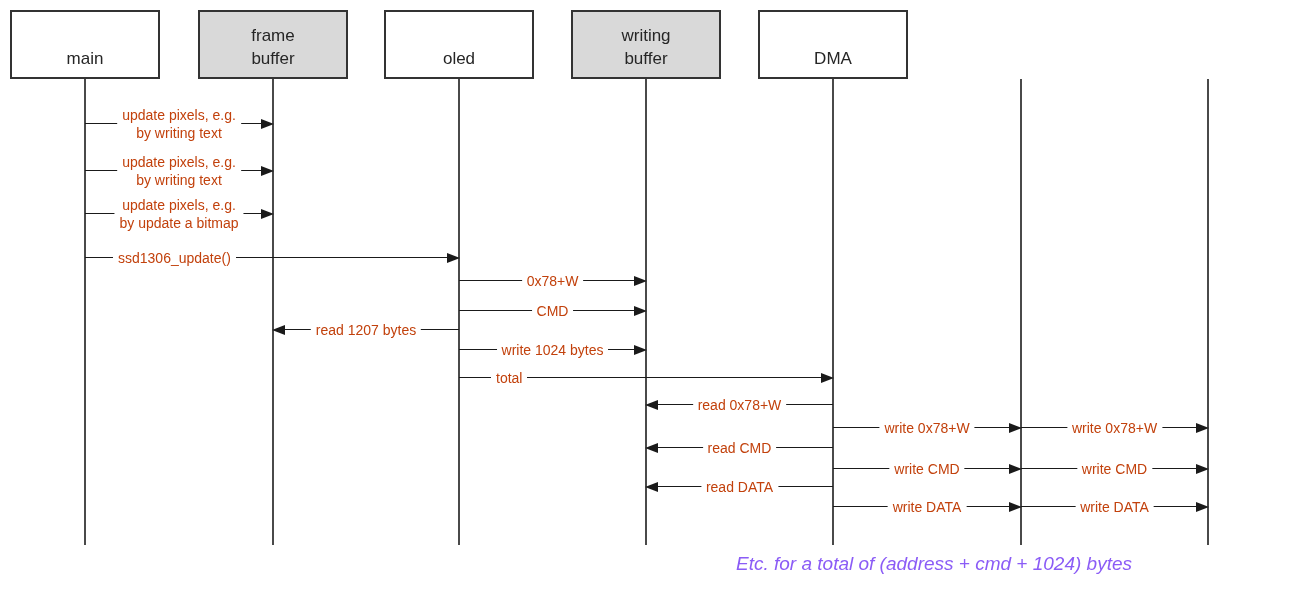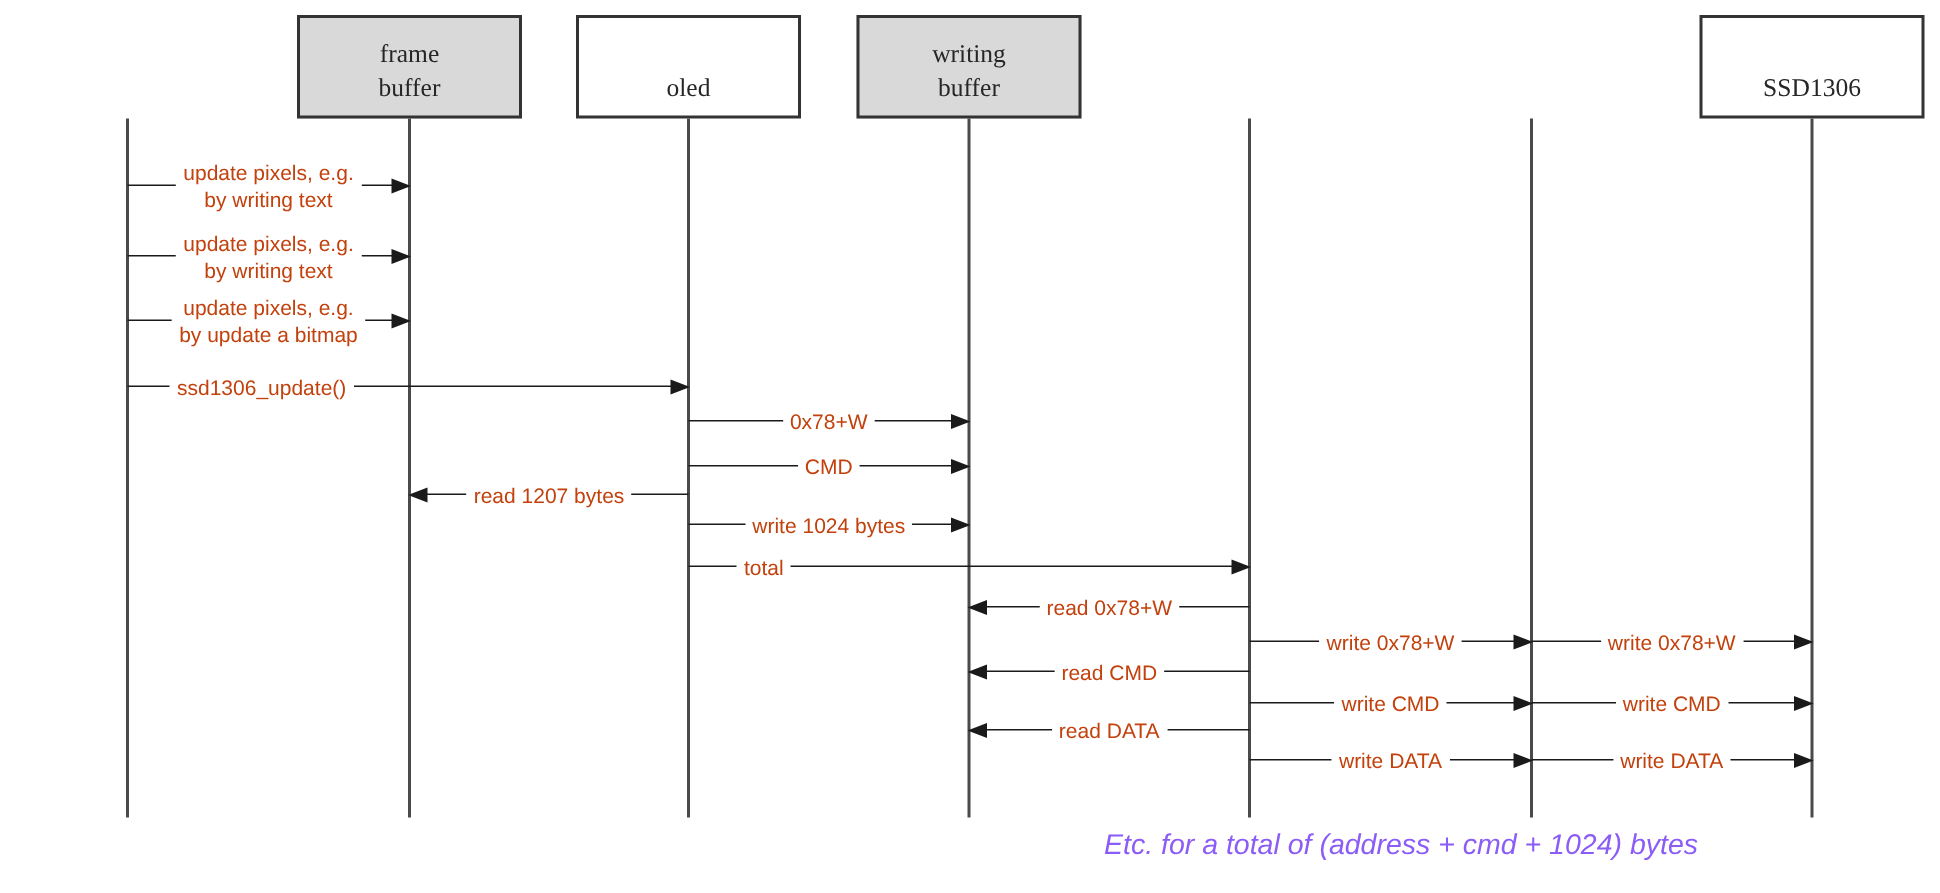--- a/index.html
+++ b/index.html
@@ -5,21 +5,21 @@
   html,body{margin:0;padding:0;background:#fff;}
   .canvas{
     position:relative;width:1293px;height:595px;background:#fff;overflow:hidden;
     font-family:"Liberation Sans",sans-serif;color:#262626;
   }
   
   .pbox{
     position:absolute;top:10px;width:150px;height:69px;background:#fff;
     border:2px solid #333;box-sizing:border-box;
     display:flex;flex-direction:column;justify-content:flex-end;align-items:center;
-    padding-bottom:7px;font-size:17px;line-height:23px;text-align:center;font-family:Liberation Serif, serif;
+    padding-bottom:7px;font-size:17px;line-height:23px;text-align:center;
   }
   .pbox.shaded{background:#d9d9d9;}
   .pbox span{display:block;}
   .lifeline{position:absolute;top:79px;height:466px;width:1.5px;background:#4a4a4a;}
   
   .msg{position:absolute;height:0;}
   .mline{position:absolute;left:0;right:5px;top:-0.75px;border-top:1.5px solid #1a1a1a;}
   .dir-left .mline{left:5px;right:0;}
   .ahead{position:absolute;top:-5.5px;width:0;height:0;
          border-top:5.5px solid transparent;border-bottom:5.5px solid transparent;}
@@ -36,33 +36,36 @@
   .note{
     position:absolute;left:934px;top:553px;transform:translateX(-50%);
     font-style:italic;font-size:19px;line-height:22px;color:#8b5cf6;white-space:nowrap;
   }
 </style>
 </head>
 <body>
 
 <div class="canvas">
 
+  <div class="pbox" style="left:10px">
+    <span>main</span>
+  </div>
   <div class="pbox shaded" style="left:198px">
     <span>frame</span>
     <span>buffer</span>
   </div>
   <div class="pbox" style="left:384px">
     <span>oled</span>
   </div>
   <div class="pbox shaded" style="left:571px">
     <span>writing</span>
     <span>buffer</span>
   </div>
-  <div class="pbox" style="left:1133px">
-    <span>SSD1306</span>
+  <div class="pbox" style="left:758px">
+    <span>DMA</span>
   </div>
 
   <div class="lifeline" style="left:84.25px"></div>
   <div class="lifeline" style="left:272.25px"></div>
   <div class="lifeline" style="left:458.25px"></div>
   <div class="lifeline" style="left:645.25px"></div>
   <div class="lifeline" style="left:832.25px"></div>
   <div class="lifeline" style="left:1020.25px"></div>
   <div class="lifeline" style="left:1207.25px"></div>
 

